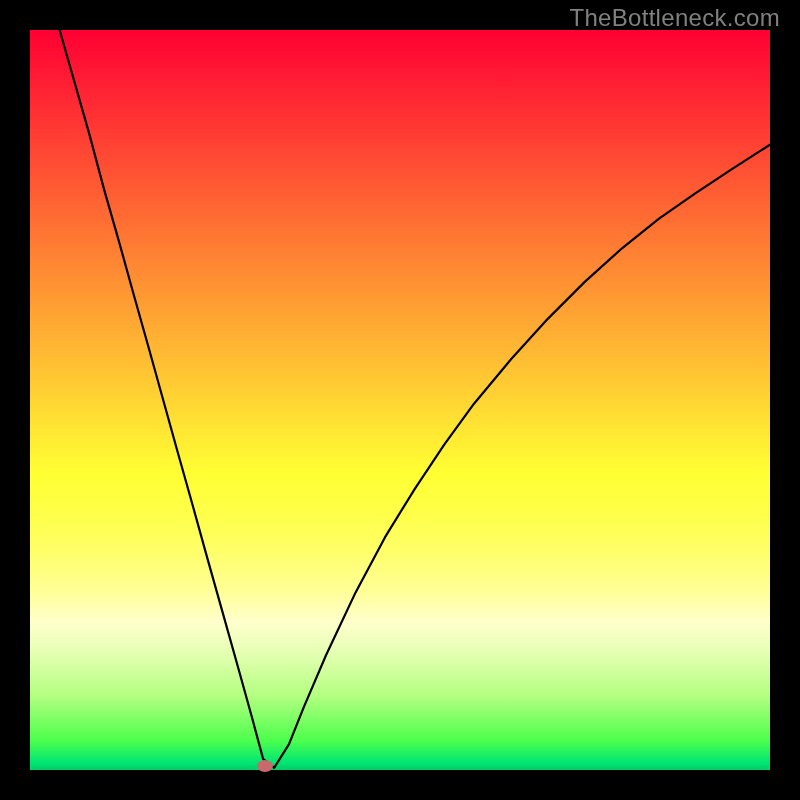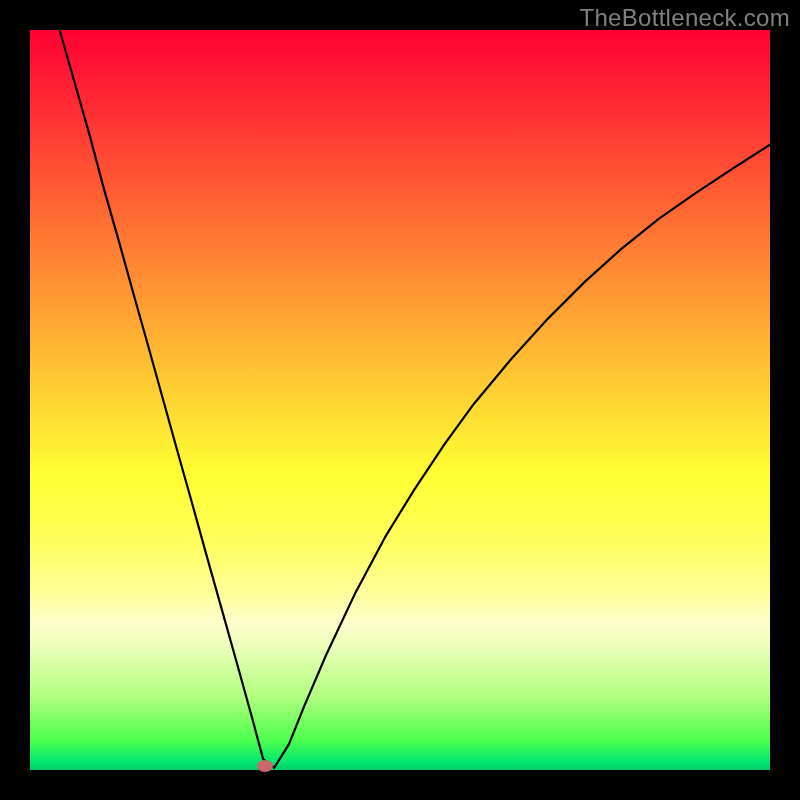--- a/index.html
+++ b/index.html
@@ -44,21 +44,21 @@
   .curve {
     position: absolute;
     top: 0; left: 0;
     width: 740px;
     height: 740px;
     pointer-events: none;
   }
   .watermark {
     position: absolute;
     top: 4px;
-    right: 10px;
+    right: 20px;
     font-family: Arial, Helvetica, sans-serif;
     font-size: 24px;
     color: #808080;
     font-weight: 400;
     letter-spacing: 0.3px;
   }
   .dot {
     position: absolute;
     width: 16px;
     height: 12px;

